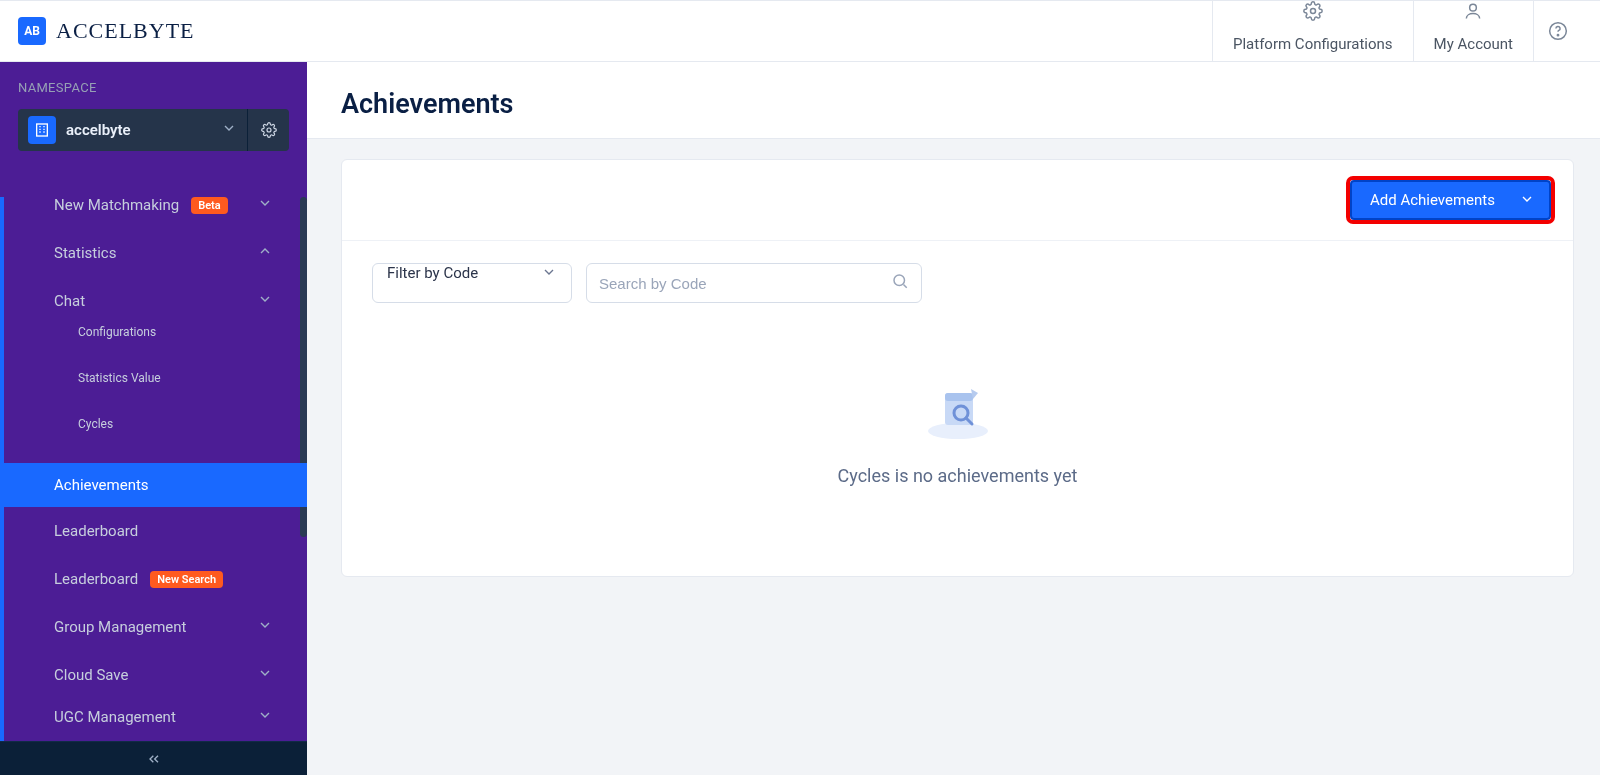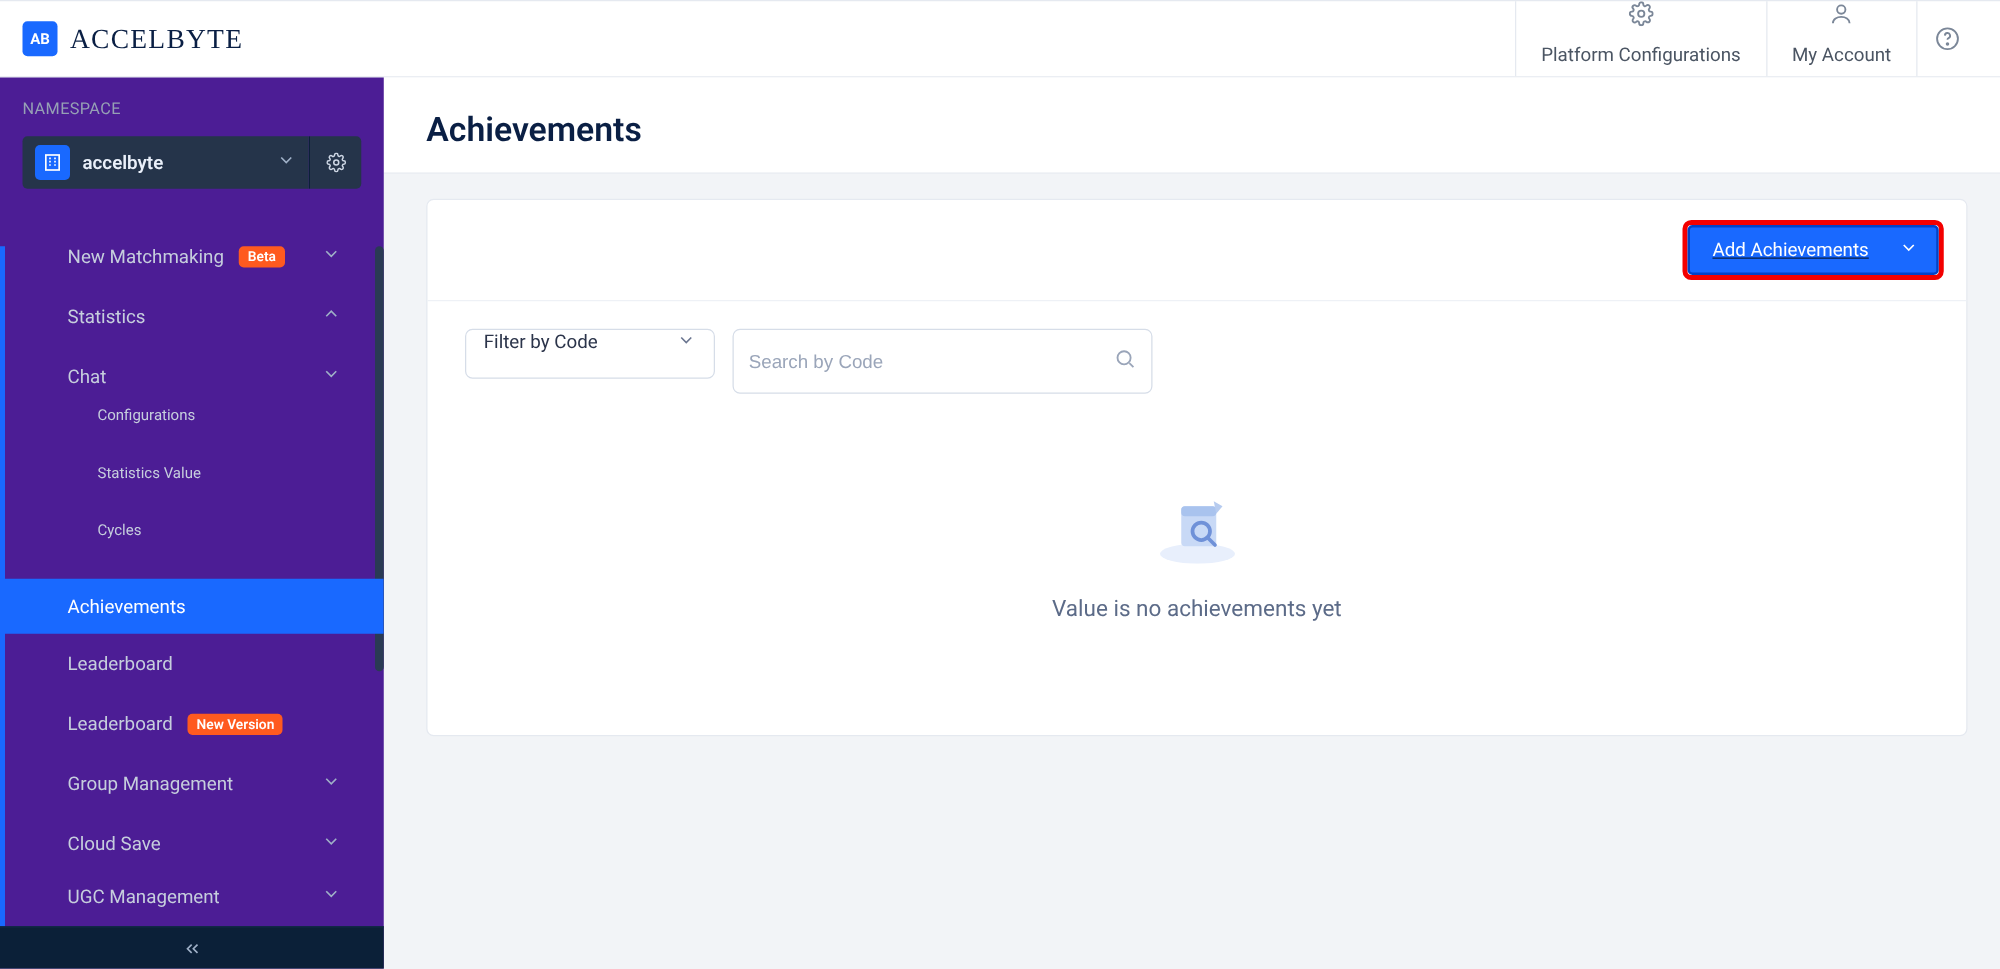--- a/index.html
+++ b/index.html
@@ -42,27 +42,27 @@
   .badge { background:#ff5a1f; color:#fff; font-size:11px; padding:2px 7px; border-radius:4px; font-weight:600; }
   
   .side-collapse { position:absolute; bottom:0; left:0; right:0; height:34px; background:#0b2038; display:flex; align-items:center; justify-content:center; color:#9fb0c7; font-size:16px; cursor:pointer; border-top:1px solid #112a47; }
   
   
   .main { flex:1; display:flex; flex-direction:column; background:#f2f4f7; }
   .page-title { padding:26px 34px 18px 34px; font-size:27px; font-weight:600; color:#0a1f44; background:#fff; border-bottom:1px solid #e5e9f0; }
   .panel-wrap { padding:20px 26px 26px 0; margin-left:8px; }
   .panel { background:#fff; border:1px solid #e5e9f0; border-radius:6px; padding:0; margin:0 0 0 26px; }
   .panel-top { display:flex; justify-content:flex-end; padding:16px 18px; border-bottom:1px solid #eef1f6; }
-  .add-btn-highlight { border:4px solid #f30000; border-radius:7px; padding:0px;text-decoration:underline; }
+  .add-btn-highlight { border:4px solid #f30000; border-radius:7px; padding:0px; }
   .add-btn { background:#1969ff; border:2px solid #0043c8; color:#fff; height:40px; padding:0 14px 0 18px; border-radius:4px; display:flex; align-items:center; gap:24px; font-size:15px; cursor:pointer; }
   .add-btn .chev { font-size:14px; }
   
   .filters-row { display:flex; gap:14px; padding:22px 30px 6px 30px; }
   .select-box { width:200px; height:40px; border:1px solid #d6dde8; border-radius:6px; background:#fff; display:flex; align-items:flex-start; padding:0 14px; color:#2b344a; font-size:15px; cursor:pointer; justify-content:space-between; }
-  .search-box { width:336px; height:52px; border:1px solid #d6dde8; border-radius:6px; background:#fff; display:flex; align-items:center; padding:0 12px; gap:2px; }
+  .search-box { width:336px; height:40px; border:1px solid #d6dde8; border-radius:6px; background:#fff; display:flex; align-items:center; padding:0 12px; gap:2px; }
   .search-box input { border:none; outline:none; flex:1; font-size:15px; color:#2b344a; }
   .search-box input::placeholder { color:#9aa5b9; }
   .search-box .sicon { color:#9aa5b9; }
   
   .empty-area { padding:70px 0 90px 0; display:flex; flex-direction:column; align-items:center; gap:26px; }
   .empty-icon-wrap { width:70px; height:60px; position:relative; }
   .empty-text { color:#5c6b88; font-size:18px; }
 
   
   .svg16{width:16px;height:16px}
@@ -195,21 +195,21 @@
       <div class="nav-active">
         <span>Achievements</span>
       </div>
 
       <div class="nav-item">
         <span>Leaderboard</span>
       </div>
 
       <div class="nav-row-badge">
         <span>Leaderboard</span>
-        <span class="badge">New Version</span>
+        <span class="badge">New Search</span>
       </div>
 
       <div class="nav-item expandable">
         <span>Group Management</span>
         <span class="spacer"></span>
         <span class="chev"><svg class="svg16" viewBox="0 0 24 24" fill="none" stroke="currentColor" stroke-width="2">
               <polyline points="6 9 12 15 18 9"></polyline>
             </svg></span>
       </div>
 
@@ -272,18 +272,18 @@
           <div class="empty-icon-wrap">
             <svg width="70" height="60" viewBox="0 0 70 60">
               <ellipse cx="35" cy="52" rx="30" ry="8" fill="#e8effc"></ellipse>
               <rect x="22" y="14" width="28" height="32" rx="3" fill="#c8d9f6"></rect>
               <rect x="22" y="14" width="28" height="8" rx="3" fill="#a9c3ee"></rect>
               <path d="M48 10 L55 14 L50 20 Z" fill="#b6cbef"></path>
               <circle cx="38" cy="34" r="7" fill="none" stroke="#6f91d8" stroke-width="3"></circle>
               <line x1="43" y1="39" x2="49" y2="45" stroke="#6f91d8" stroke-width="3" stroke-linecap="round"></line>
             </svg>
           </div>
-          <div class="empty-text">Value is no achievements yet</div>
+          <div class="empty-text">Cycles is no achievements yet</div>
         </div>
       </div>
     </div>
   </div>
 </div>
 
 </body></html>

